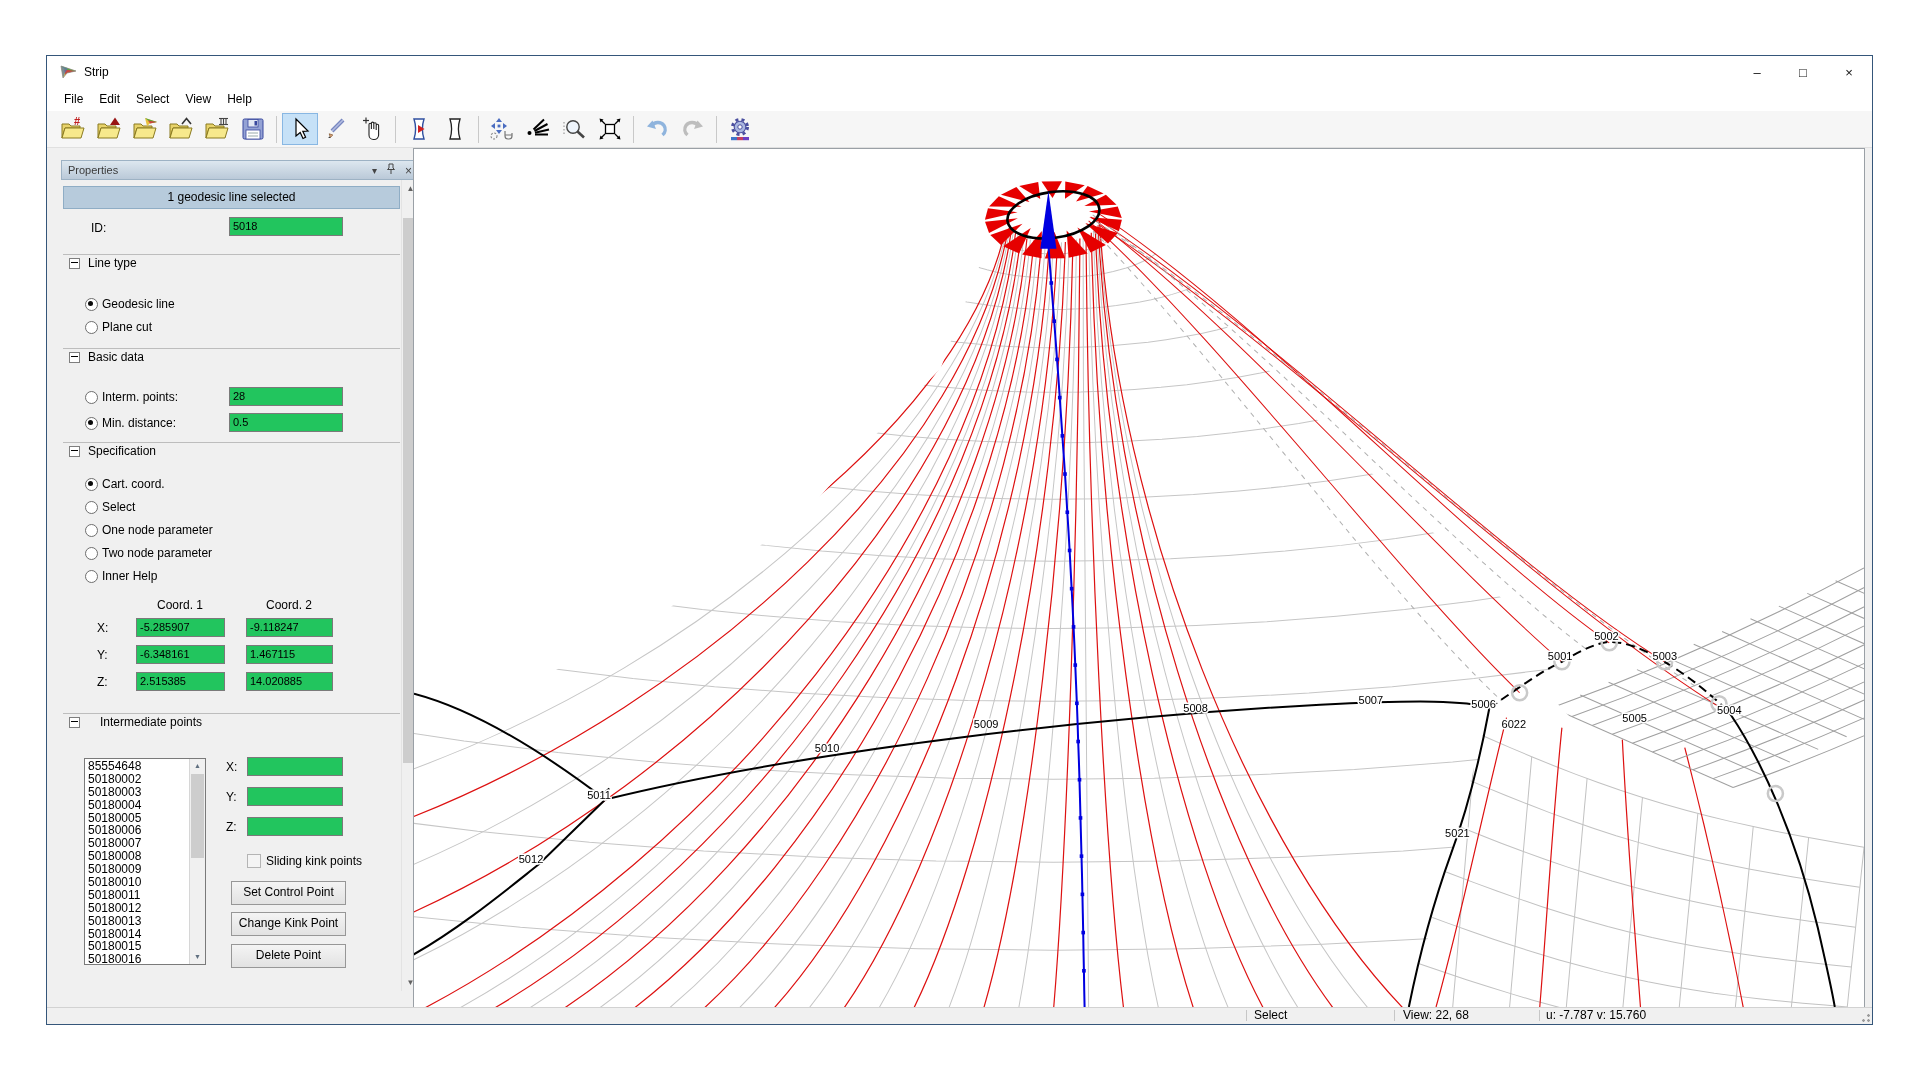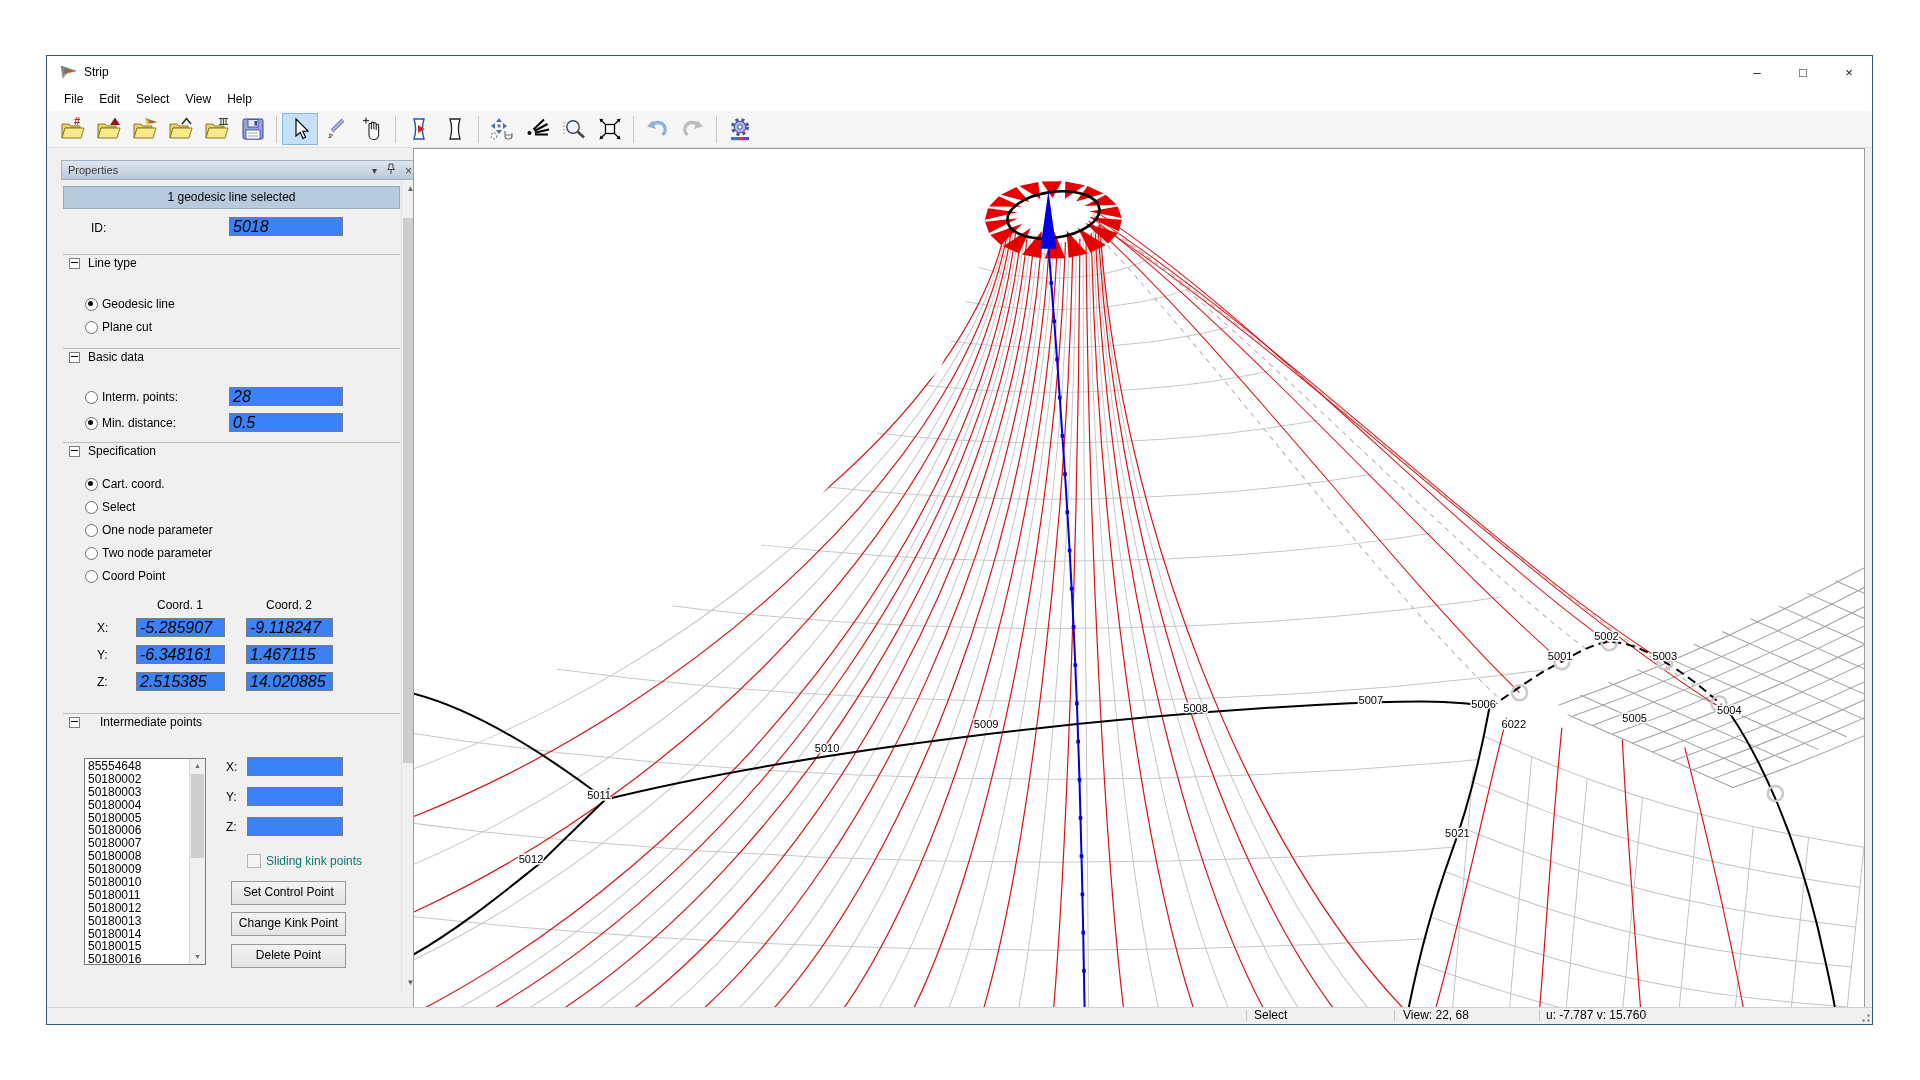--- a/index.html
+++ b/index.html
@@ -23,22 +23,22 @@
   
   .panel{position:absolute;left:4px;top:104px;width:358px;height:857px;background:#f0f0f0;margin-left:10px;}
   .panel-title{position:absolute;left:0;top:0;width:100%;height:20px;box-sizing:border-box;
      background:linear-gradient(#dde7ef,#bac9d8);border:1px solid #9db2c4;color:#3a3a3a;
      font-size:11px;line-height:18px;padding-left:6px;}
   .pt-icons{position:absolute;right:6px;top:0;height:20px;display:flex;align-items:center;gap:9px;color:#444;}
   .pt-icons .gl{font-size:10px;line-height:10px;}
   .sel-header{position:absolute;left:2px;top:26px;width:335px;height:21px;background:#b7cbdc;border:1px solid #8fadc5;
      text-align:center;line-height:21px;font-size:12px;}
   .plabel{position:absolute;font-size:12px;white-space:nowrap;}
-  .pfield{position:absolute;height:15px;border:1px solid #7a7a7a;background:#3b82f6;font-size:16px;
-     padding:1px 3px;line-height:15px;white-space:nowrap;overflow:hidden;font-style:italic;}
+  .pfield{position:absolute;height:15px;border:1px solid #7a7a7a;background:#22c55e;font-size:11px;
+     padding:1px 3px;line-height:15px;white-space:nowrap;overflow:hidden;}
   .psep{position:absolute;left:2px;width:337px;height:1px;background:#bdbdbd;}
   .sechead{position:absolute;left:8px;display:flex;align-items:center;gap:8px;font-size:12px;}
   .cbox9{width:9px;height:9px;border:1px solid #7e7e7e;background:#fff;position:relative;}
   .cbox9::after{content:'';position:absolute;left:1px;right:1px;top:3px;height:1px;background:#000;}
   .radio{position:absolute;width:11px;height:11px;border:1px solid #6e6e6e;border-radius:50%;background:#fff;}
   .radio.on::after{content:'';position:absolute;left:2px;top:2px;width:5px;height:5px;border-radius:50%;background:#0a0a0a;}
   .chk{position:absolute;width:12px;height:12px;border:1px solid #b4b4b4;background:#f4f4f4;}
   .pbtn{position:absolute;left:170px;width:113px;height:22px;background:linear-gradient(#f4f4f4,#e2e2e2);
      border:1px solid #979797;font-size:12px;text-align:center;line-height:20px;}
   .plist{position:absolute;left:23px;top:598px;width:122px;height:207px;border:1px solid #7a7a7a;background:#fff;box-sizing:border-box;}
@@ -307,21 +307,21 @@
     </div>
     <span class="radio on" style="left:24px;top:318px;"></span>
     <div class="plabel" style="left:41px;top:317px;">Cart. coord.</div>
     <span class="radio" style="left:24px;top:341px;"></span>
     <div class="plabel" style="left:41px;top:340px;">Select</div>
     <span class="radio" style="left:24px;top:364px;"></span>
     <div class="plabel" style="left:41px;top:363px;">One node parameter</div>
     <span class="radio" style="left:24px;top:387px;"></span>
     <div class="plabel" style="left:41px;top:386px;">Two node parameter</div>
     <span class="radio" style="left:24px;top:410px;"></span>
-    <div class="plabel" style="left:41px;top:409px;">Coord Point</div>
+    <div class="plabel" style="left:41px;top:409px;">Inner Help</div>
 
     <div class="plabel" style="left:75px;top:438px;width:88px;text-align:center;">Coord. 1</div>
     <div class="plabel" style="left:185px;top:438px;width:86px;text-align:center;">Coord. 2</div>
     <div class="plabel" style="left:36px;top:461px;">X:</div>
     <div class="pfield" style="left:75px;top:458px;width:81px;">-5.285907</div>
     <div class="pfield" style="left:185px;top:458px;width:79px;">-9.118247</div>
     <div class="plabel" style="left:36px;top:488px;">Y:</div>
     <div class="pfield" style="left:75px;top:485px;width:81px;">-6.348161</div>
     <div class="pfield" style="left:185px;top:485px;width:79px;">1.467115</div>
     <div class="plabel" style="left:36px;top:515px;">Z:</div>
@@ -361,21 +361,21 @@
     </div>
 
     <div class="plabel" style="left:165px;top:600px;">X:</div>
     <div class="pfield" style="left:186px;top:597px;width:88px;"></div>
     <div class="plabel" style="left:165px;top:630px;">Y:</div>
     <div class="pfield" style="left:186px;top:627px;width:88px;"></div>
     <div class="plabel" style="left:165px;top:660px;">Z:</div>
     <div class="pfield" style="left:186px;top:657px;width:88px;"></div>
 
     <span class="chk" style="left:186px;top:694px;"></span>
-    <div class="plabel" style="left:205px;top:694px;color:#0f766e;">Sliding kink points</div>
+    <div class="plabel" style="left:205px;top:694px;color:#000000;">Sliding kink points</div>
 
     <div class="pbtn" style="top:721px;">Set Control Point</div>
     <div class="pbtn" style="top:752px;">Change Kink Point</div>
     <div class="pbtn" style="top:784px;">Delete Point</div>
 
     <div class="psb">
       <div class="ar" style="top:0;">▲</div>
       <div class="thumb"></div>
       <div class="ar" style="bottom:0;">▼</div>
     </div>

